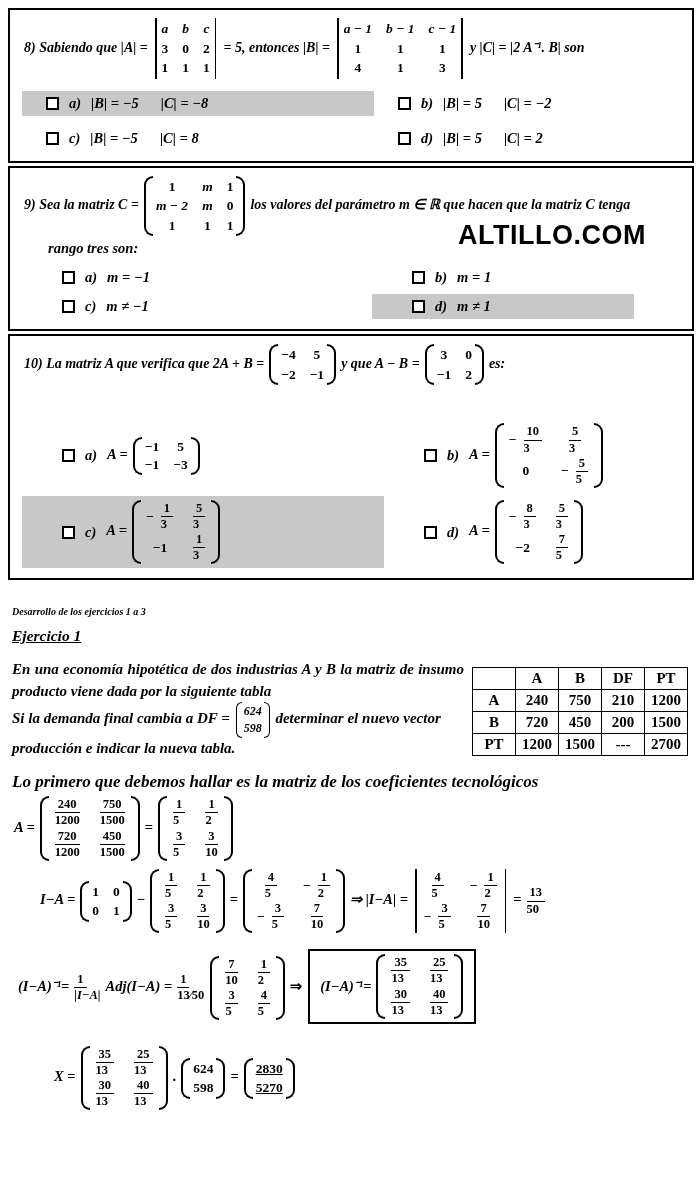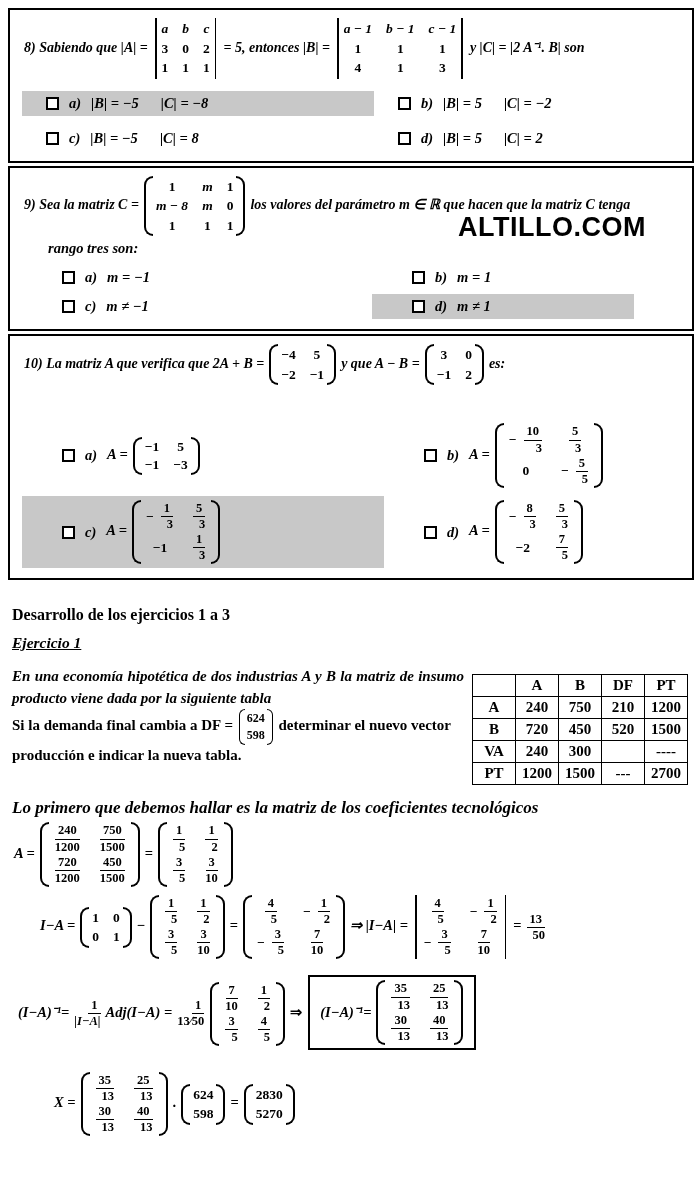--- a/index.html
+++ b/index.html
@@ -10,21 +10,21 @@
   
   .qbox{border:2.5px solid #000;margin:0 6px 3px 8px;padding:8px 12px 10px;position:relative;background:#fff}
   .qbox.first{margin-top:8px}
 
   
   .stem{font-size:14px;font-weight:bold;line-height:1.3}
   .mt{margin:0 2px;white-space:normal}
   .it{font-style:italic}
   .stem-cont{font-style:italic;font-weight:bold;font-size:14.5px;margin:4px 0 0 26px}
 
-  .frac{display:inline-flex;flex-direction:column;align-items:flex-end;vertical-align:middle;
+  .frac{display:inline-flex;flex-direction:column;align-items:flex-start;vertical-align:middle;
         margin:0 3px;line-height:1.05;font-size:12.5px;font-weight:bold;font-style:normal}
   .num{border-bottom:1.6px solid #000;padding:0 3px 1px}
   .den{padding-top:1px}
   .mat{display:inline-flex;align-items:stretch;vertical-align:middle;margin:0 3px}
   .mgrid{display:inline-grid;gap:2px 14px;align-items:center;justify-items:center;
          padding:2px 3px;font-weight:bold;font-size:13.5px}
   .cell{display:inline-flex;align-items:center;gap:2px;white-space:pre}
   .pl{width:7px;border:2px solid #000;border-right:none;border-radius:11px 0 0 11px}
   .pr{width:7px;border:2px solid #000;border-left:none;border-radius:0 11px 11px 0}
   .bar{width:1.7px;background:#000;margin:0 2px}
@@ -38,31 +38,31 @@
   .q8opts{grid-template-columns:352px auto;row-gap:10px}
   .q9opts{grid-template-columns:350px 262px;row-gap:4px;margin-top:8px}
   .q10opts{grid-template-columns:362px auto;row-gap:4px;margin-top:34px}
   .opt{display:flex;align-items:center;padding:4px 6px 4px 24px}
   .q9opts .opt,.q10opts .opt{padding-left:40px}
   .opt.hl{background:#c8c8c8}
   .cb{width:9px;height:9px;border:2px solid #000;display:inline-block;flex:none;background:#fff}
   .lab{font-style:italic;margin:0 8px 0 10px}
   .math{display:inline}
 
-  .watermark{position:absolute;right:46px;top:44px;font-family:"Liberation Sans",sans-serif;
+  .watermark{position:absolute;right:46px;top:52px;font-family:"Liberation Sans",sans-serif;
              font-weight:bold;font-size:27px;letter-spacing:.5px;color:#000}
 
   
   .dev{margin:26px 12px 0 12px}
-  .dev-title{font-weight:bold;font-size:16px}
+  .dev-title{font-weight:bold;font-style:italic;font-size:10px}
   .ex-title{font-weight:bold;font-style:italic;font-size:15.5px;text-decoration:underline;margin-top:10px}
   .ex-row{display:flex;align-items:flex-start}
   .ex-left{width:474px}
   .para{font-weight:bold;font-style:italic;font-size:15px;line-height:1.42;text-align:justify;margin:14px 0 0 0}
-  .para2{font-weight:bold;font-size:15px;line-height:1.42;margin:0}
+  .para2{font-weight:bold;font-style:italic;font-size:15px;line-height:1.42;margin:0}
   .io-table{border-collapse:collapse;margin:22px 0 0 8px}
   .io-table td{border:1.5px solid #000;font-weight:bold;font-size:15px;text-align:center;
                padding:0 6px;min-width:30px;height:21px;font-family:"Liberation Serif",serif}
   .note{font-weight:bold;font-style:italic;font-size:17px;margin-top:13px}
   .formula{font-size:14.5px;font-weight:bold;line-height:1.3}
   .fA{margin:4px 0 0 0}
   .fIA{margin:8px 0 0 26px}
   .fINV{margin:16px 0 0 4px}
   .fX{margin:22px 0 0 40px}
 </style>
@@ -126,21 +126,21 @@
   </section>
 
   <section class="qbox">
     <div class="watermark">ALTILLO.COM</div>
     <div class="stem"><span class="mt it">9)   Sea la matriz  C =</span><span class="mat">
           <span class="pl"></span>
           <span class="mgrid" style="grid-template-columns: repeat(3, auto);">
             <span class="cell">1</span>
             <span class="cell it">m</span>
             <span class="cell">1</span>
-            <span class="cell it">m − 8</span>
+            <span class="cell it">m − 2</span>
             <span class="cell it">m</span>
             <span class="cell">0</span>
             <span class="cell">1</span>
             <span class="cell">1</span>
             <span class="cell">1</span>
           </span>
           <span class="pr"></span>
         </span><span class="mt it">los valores del parámetro m ∈ ℝ que hacen que la matriz C tenga</span></div>
     <div class="stem-cont">rango tres son:</div>
     <div class="opts q9opts">
@@ -280,29 +280,22 @@
           <td>A</td>
           <td>240</td>
           <td>750</td>
           <td>210</td>
           <td>1200</td>
         </tr>
         <tr>
           <td>B</td>
           <td>720</td>
           <td>450</td>
-          <td>520</td>
+          <td>200</td>
           <td>1500</td>
-        </tr>
-        <tr>
-          <td>VA</td>
-          <td>240</td>
-          <td>300</td>
-          <td></td>
-          <td>----</td>
         </tr>
         <tr>
           <td>PT</td>
           <td>1200</td>
           <td>1500</td>
           <td>---</td>
           <td>2700</td>
         </tr>
       </tbody>
         </table>
@@ -410,21 +403,21 @@
           <span class="pr"></span>
         </span><span class="mt">.</span><span class="mat">
           <span class="pl"></span>
           <span class="mgrid" style="grid-template-columns: repeat(1, auto);">
             <span class="cell">624</span>
             <span class="cell">598</span>
           </span>
           <span class="pr"></span>
         </span><span class="mt">=</span><span class="mat">
           <span class="pl"></span>
-          <span class="mgrid" style="grid-template-columns: repeat(1, auto);">
+          <span class="mgrid" style="grid-template-columns: repeat(1, auto); text-decoration: underline;">
             <span class="cell">2830</span>
             <span class="cell">5270</span>
           </span>
           <span class="pr"></span>
         </span></div>
   </div>
 
 </div>
 
 </body></html>

